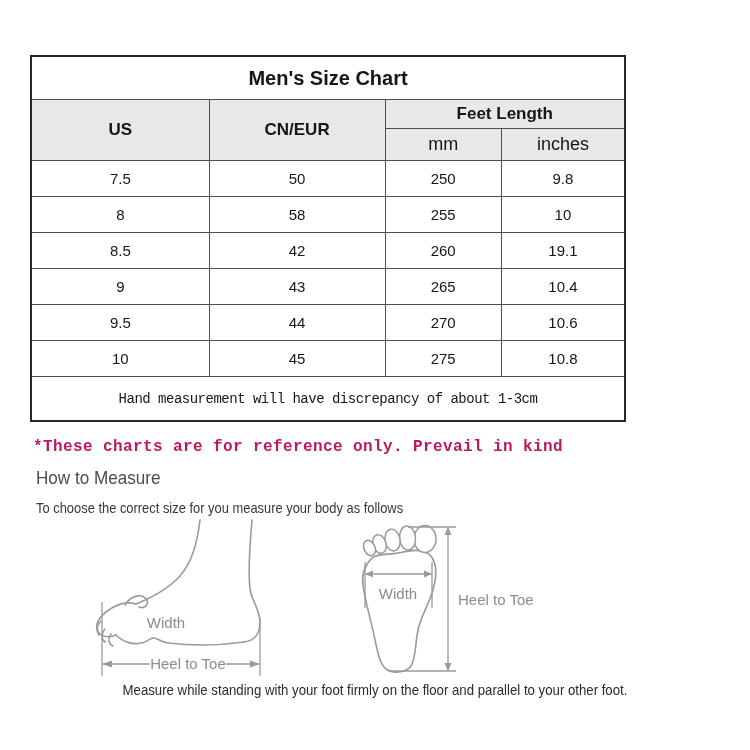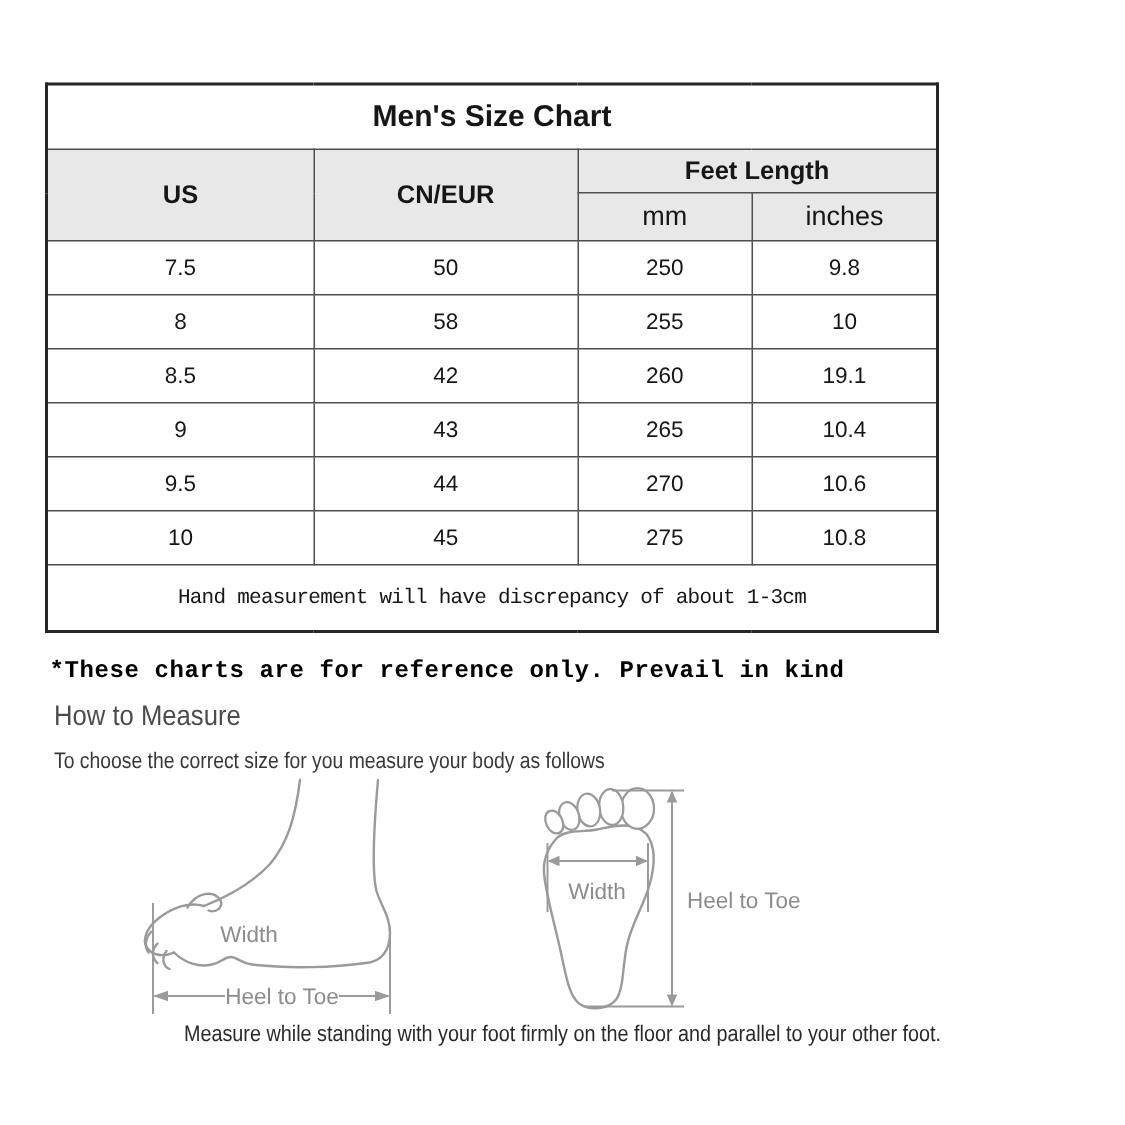--- a/index.html
+++ b/index.html
@@ -15,21 +15,21 @@
   .t-title{height:42px;font-size:20px;font-weight:bold;background:#ffffff;}
   .t-head{background:#e8e8e8;font-size:17px;font-weight:bold;}
   .t-feet{height:28px;}
   .t-sub{height:31px;font-size:18px;font-weight:normal;}
   .t-cell{height:35px;font-size:15px;margin-left:44px;}
   .t-foot{height:43px;font-family:"Liberation Mono",monospace;font-weight:normal;
           font-size:14px;letter-spacing:-0.5px;}
 
   
   .note{position:absolute;left:33px;top:438px;font-family:"Liberation Mono",monospace;
-        font-weight:bold;font-size:16px;letter-spacing:0.4px;color:#000000;white-space:nowrap;}
+        font-weight:bold;font-size:16px;letter-spacing:0.4px;color:#be185d;white-space:nowrap;}
   .htm-title{position:absolute;left:36px;top:467px;font-size:19px;color:#4c4c4c;
              transform:scaleX(0.9);transform-origin:left top;white-space:nowrap;}
   .htm-sub{position:absolute;left:36px;top:499px;font-size:15px;color:#383838;
            transform:scaleX(0.86);transform-origin:left top;white-space:nowrap;}
   .caption{position:absolute;left:0;top:681px;width:750px;text-align:center;
            font-size:15px;color:#2a2a2a;transform:scaleX(0.88);transform-origin:center top;}
 
   
   .svg-side{position:absolute;left:88px;top:514px;width:196px;height:172px;}
   .svg-sole{position:absolute;left:356px;top:512px;width:196px;height:170px;}

